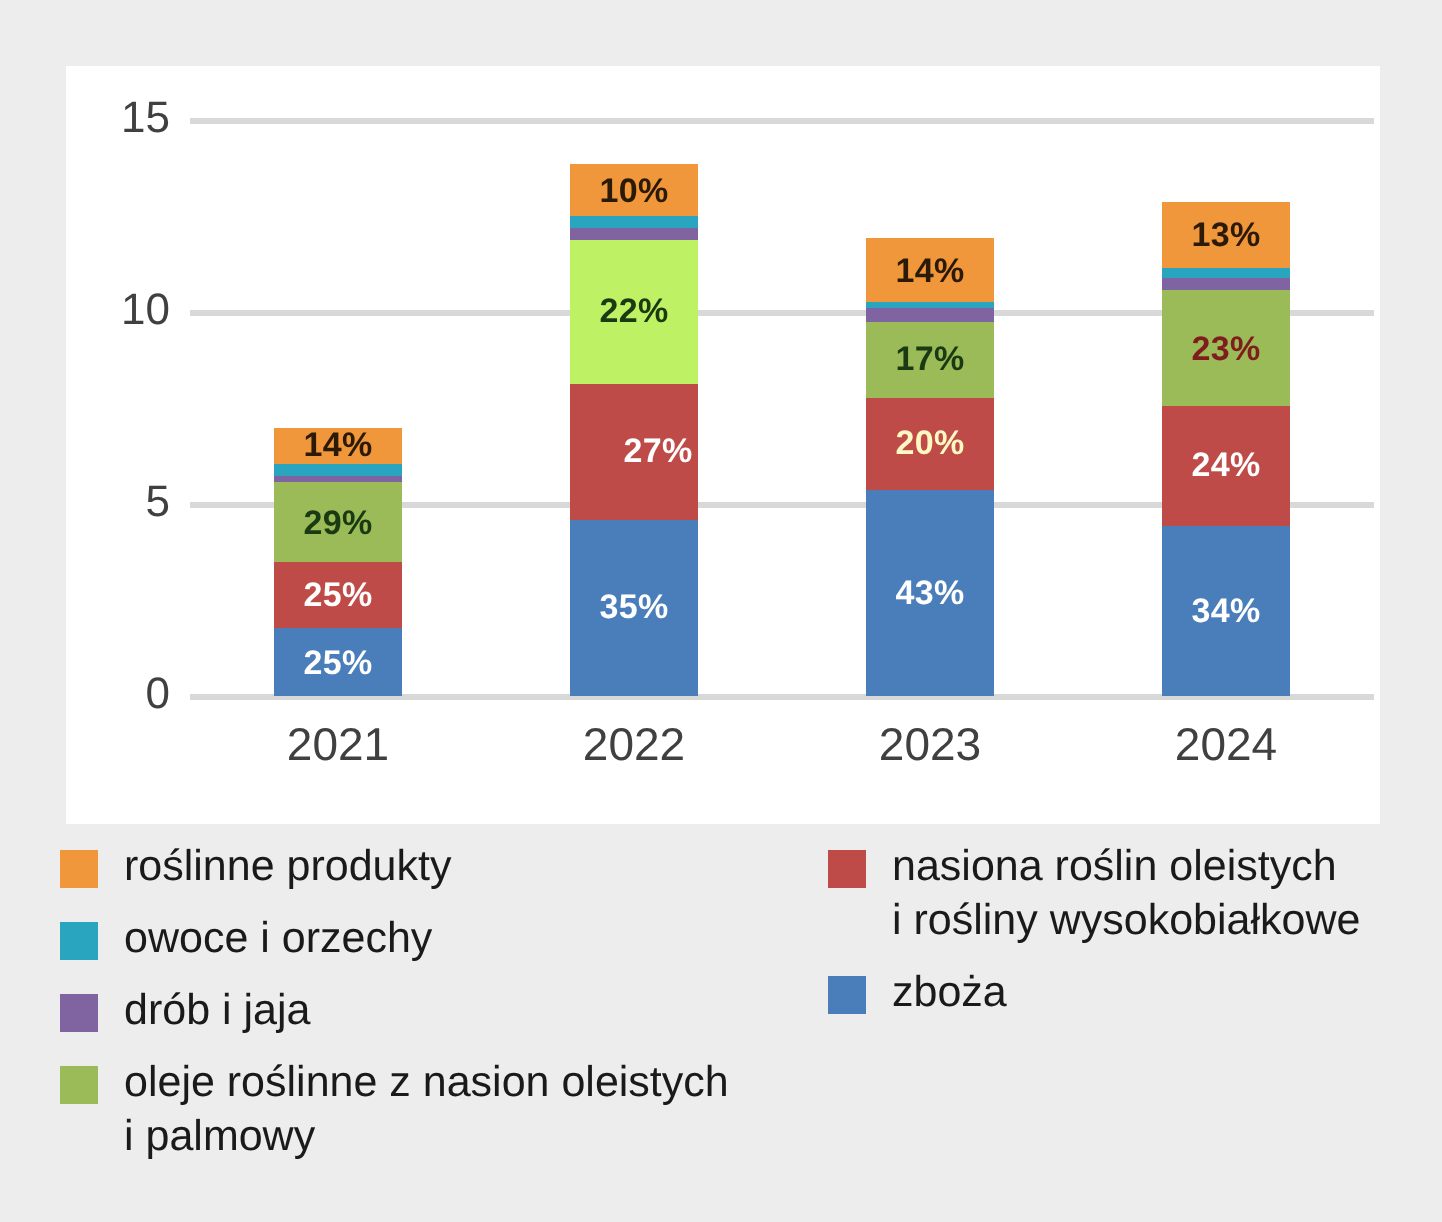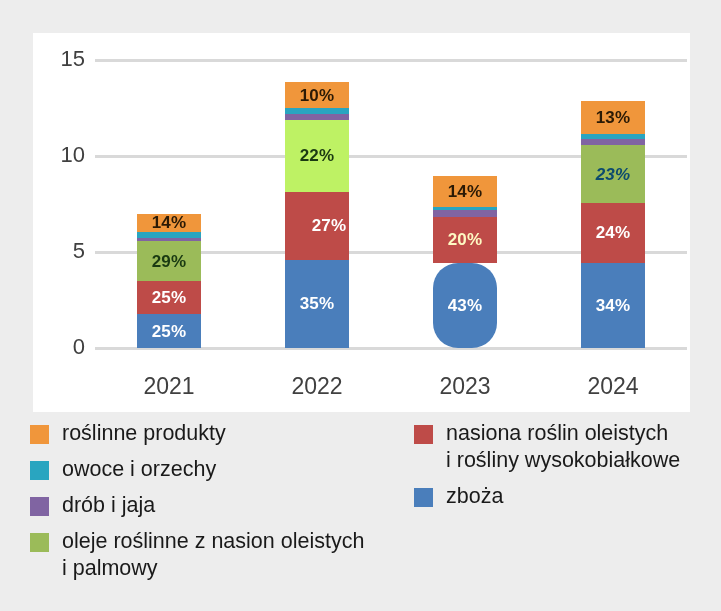--- a/index.html
+++ b/index.html
@@ -79,21 +79,21 @@
   }
   .seg-label {
     font-size: 17px;
     font-weight: bold;
     letter-spacing: 0.2px;
     white-space: nowrap;
     line-height: 1;
   }
   .cat-label {
     position: absolute;
-    bottom: 14px;
+    bottom: 28px;
     width: 120px;
     text-align: center;
     font-size: 23px;
     color: #404040;
     line-height: 1;
   }
 
   
   .legend {
     position: absolute;
@@ -185,41 +185,44 @@
           <div class="seg" style="height: 72px; background: #bef264;">
             <span class="seg-label" style="color: rgb(26, 58, 18);">22%</span>
           </div>
           <div class="seg" style="height: 5.76px; background: rgb(128, 100, 162);"></div>
           <div class="seg" style="height: 5.76px; background: rgb(41, 165, 192);"></div>
           <div class="seg" style="height: 25.92px; background: rgb(240, 150, 59);">
             <span class="seg-label" style="color: rgb(43, 26, 5);">10%</span>
           </div>
         </div>
         <div class="bar-group" style="left: 338px;">
-          <div class="seg" style="height: 85px; background: rgb(74, 126, 187); border-radius: 25px;">
+          <div class="seg" style="height: 103px; background: rgb(74, 126, 187);">
             <span class="seg-label" style="color: rgb(255, 255, 255);">43%</span>
           </div>
           <div class="seg" style="height: 46.08px; background: rgb(190, 75, 72);">
             <span class="seg-label" style="color: #fef9c3;">20%</span>
+          </div>
+          <div class="seg" style="height: 38.4px; background: rgb(155, 187, 89);">
+            <span class="seg-label" style="color: rgb(26, 58, 18);">17%</span>
           </div>
           <div class="seg" style="height: 6.72px; background: rgb(128, 100, 162);"></div>
           <div class="seg" style="height: 2.88px; background: rgb(41, 165, 192);"></div>
           <div class="seg" style="height: 31.68px; background: rgb(240, 150, 59);">
             <span class="seg-label" style="color: rgb(43, 26, 5);">14%</span>
           </div>
         </div>
         <div class="bar-group" style="left: 486px;">
           <div class="seg" style="height: 85.44px; background: rgb(74, 126, 187);">
             <span class="seg-label" style="color: rgb(255, 255, 255);">34%</span>
           </div>
           <div class="seg" style="height: 59.52px; background: rgb(190, 75, 72); justify-content: center;">
             <span class="seg-label" style="color: rgb(255, 255, 255);">24%</span>
           </div>
           <div class="seg" style="height: 57.6px; background: rgb(155, 187, 89);">
-            <span class="seg-label" style="color: #0c4a6e; font-style: italic;">23%</span>
+            <span class="seg-label" style="color: #7f1d1d;">23%</span>
           </div>
           <div class="seg" style="height: 6.144px; background: rgb(128, 100, 162);"></div>
           <div class="seg" style="height: 5.376px; background: rgb(41, 165, 192);"></div>
           <div class="seg" style="height: 32.64px; background: rgb(240, 150, 59);">
             <span class="seg-label" style="color: rgb(43, 26, 5);">13%</span>
           </div>
         </div>
       </div>
     <div id="cats-host">
         <div class="cat-label" style="left: 14px;">2021</div>

